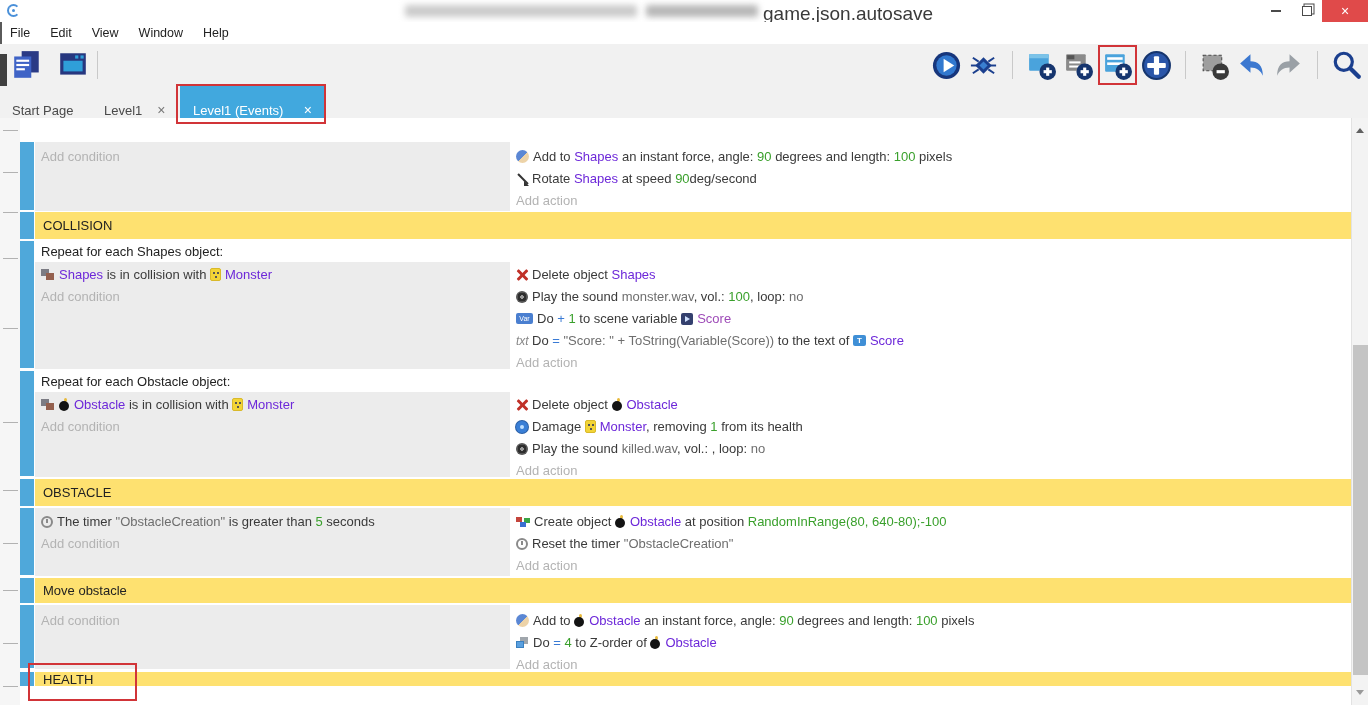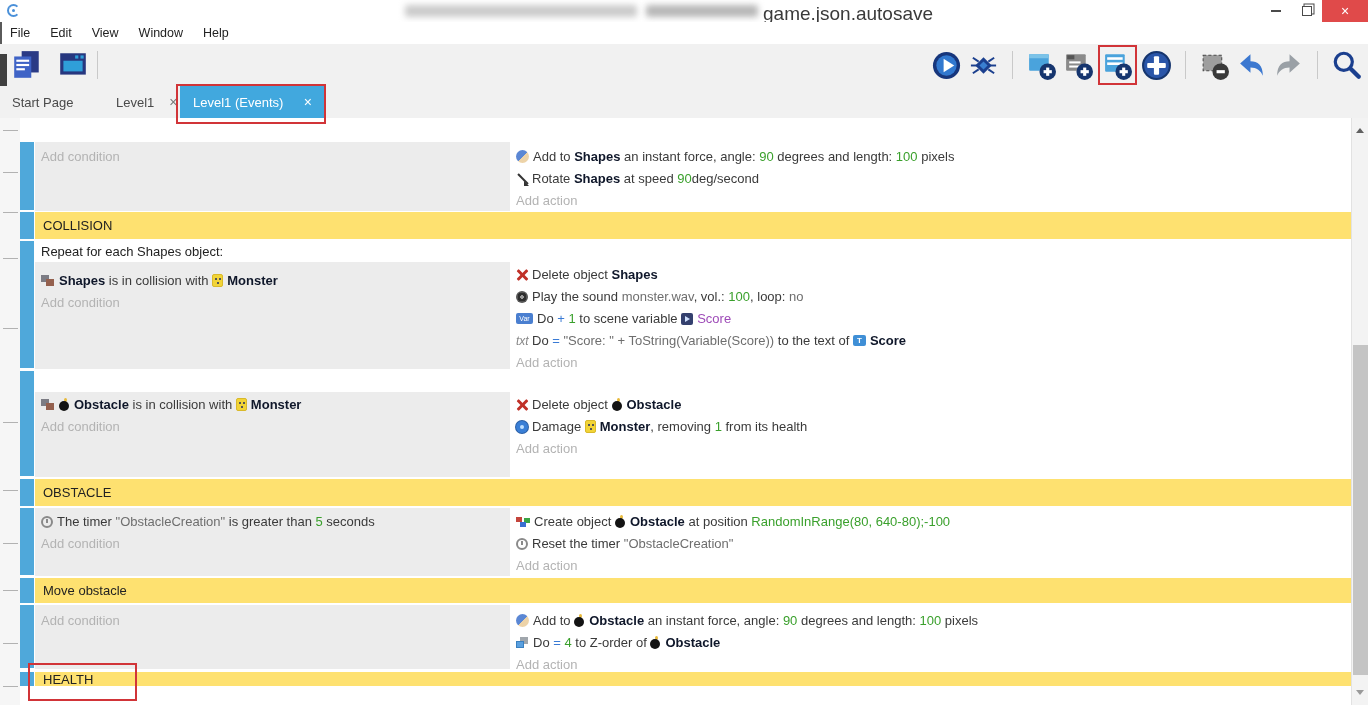--- a/index.html
+++ b/index.html
@@ -27,23 +27,23 @@
   .toolbar{position:absolute;left:0;top:44px;right:0;height:42px;background:#f1f1f1;display:flex;align-items:center}
   .dock-notch{position:absolute;left:0;top:54px;width:7px;height:32px;background:#404040}
   .tb-left{display:flex;align-items:center;margin-left:10px;gap:12px}
   .tb-sep{width:1px;height:28px;background:#c9c9c9;margin:0 7px}
   .tb-right{position:absolute;right:5px;top:0;height:42px;display:flex;align-items:center;gap:6px}
   .tb-btn{display:flex;align-items:center;justify-content:center}
   .redbox{display:flex;align-items:center;justify-content:center;border:2px solid #d13438;height:40px;
           padding:0 2px;box-sizing:border-box;margin:0 -2px}
   
   .tabbar{position:absolute;left:0;top:86px;right:0;height:32px;background:#f1f1f1;font-size:13px;color:#4a4a4a}
-  .tab{position:absolute;top:0;height:32px;display:flex;align-items:center}
+  .tab{position:absolute;top:0;height:32px;display:flex;align-items:flex-end}
   .tab-start{left:12px}
-  .tab-level1{left:116px}
+  .tab-level1{left:104px}
   .tab-close{margin-left:15px;color:#777;font-size:14px}
   .tab-active{left:180px;width:145px;background:#41a8de;color:#fff;padding:0 13px;box-sizing:border-box;justify-content:space-between}
   .tab-active .tab-close{color:#fff}
   
   .ann{position:absolute;border:2px solid #d13438;box-sizing:border-box;pointer-events:none;z-index:60}
   .ann-tab{left:176px;top:84px;width:150px;height:40px}
   .ann-health{left:28px;top:663px;width:109px;height:38px}
   
   .sheet{position:absolute;left:0;top:118px;right:0;bottom:0;background:#fff;overflow:hidden}
   .gutter{position:absolute;left:0;top:0;bottom:0;width:20px;background:#f6f6f6}
@@ -51,21 +51,21 @@
   .row{position:absolute;left:0;right:17px}
   .bar{position:absolute;left:20px;top:0;bottom:1px;width:14px;background:#4fa8da}
   .group-band{position:absolute;left:35px;right:0;top:0;bottom:1px;background:#fee170;display:flex;align-items:center;
               padding-left:8px;font-size:13px;color:#222}
   .evheader{position:absolute;left:35px;right:0;top:0;height:21px;line-height:21px;padding-left:6px;font-size:13px;color:#222;background:#fff}
   .cond{position:absolute;left:35px;width:475px;bottom:0;background:#ececec;box-sizing:border-box}
   .acts{position:absolute;left:510px;right:0;bottom:0;background:#fff;box-sizing:border-box}
   .line{height:22px;line-height:22px;padding-left:6px;font-size:13px;color:#3a3a3a;white-space:pre;overflow:hidden}
   .ph{color:#b3b3b3}
   .seg{}
-  .s-obj{color:#0f172a;font-weight:bold}
+  .s-obj{color:#6d28d9;font-weight:normal}
   .s-val{color:#3aa02c}
   .s-expr{color:#3aa02c}
   .s-op{color:#3a7bd5}
   .s-param{color:#6e6e6e}
   .s-var{color:#9e4bb8}
   .s-txt{font-style:italic;color:#888;font-size:12px}
   
   .ic{display:inline-block;vertical-align:middle;margin:-2px 4px 0 0;position:relative}
   .ic-force{width:13px;height:13px;border-radius:50%;background:linear-gradient(135deg,#5b87d4 52%,#edd3a8 52%)}
   .ic-rotate{width:12px;height:12px}
@@ -291,42 +291,44 @@
   <div class="row" style="top:94px;height:28px">
     <div class="bar"></div>
     <div class="group-band">
       <span>COLLISION</span>
     </div>
   </div>
 
   <div class="row" style="top:123px;height:128px">
     <div class="bar"></div>
     <div class="evheader">Repeat for each Shapes object:</div>
-    <div class="cond" style="top:21px;padding-top:8px">
+    <div class="cond" style="top:21px;padding-top:2px">
       <div class="line"><span class="ic ic-shapes"></span><span class="seg s-obj">Shapes</span><span class="seg"> is in collision with </span><span class="ic ic-monster"></span><span class="seg s-obj">Monster</span></div>
       <div class="line ph">Add condition</div>
     </div>
     <div class="acts" style="top:21px;padding-top:2px">
       <div class="line"><span class="ic ic-delete"></span><span class="seg">Delete object </span><span class="seg s-obj">Shapes</span></div>
       <div class="line"><span class="ic ic-sound"></span><span class="seg">Play the sound </span><span class="seg s-param">monster.wav</span><span class="seg">, vol.: </span><span class="seg s-val">100</span><span class="seg">, loop: </span><span class="seg s-param">no</span></div>
       <div class="line"><span class="ic ic-variable"></span><span class="seg">Do </span><span class="seg s-op">+</span><span class="seg"> </span><span class="seg s-val">1</span><span class="seg"> to scene variable </span><span class="ic ic-scene-variable"></span><span class="seg s-var">Score</span></div>
       <div class="line"><span class="seg s-txt">txt </span><span class="seg">Do </span><span class="seg s-op">=</span><span class="seg s-param"> "Score: " + ToString(Variable(Score))</span><span class="seg"> to the text of </span><span class="ic ic-text-object"></span><span class="seg s-obj">Score</span></div>
       <div class="line ph">Add action</div>
     </div>
   </div>
 
   <div class="row" style="top:253px;height:106px">
     <div class="bar"></div>
+    <div class="evheader">Repeat for each Obstacle object:</div>
     <div class="cond" style="top:21px;padding-top:2px">
       <div class="line"><span class="ic ic-shapes"></span><span class="ic ic-obstacle"></span><span class="seg s-obj">Obstacle</span><span class="seg"> is in collision with </span><span class="ic ic-monster"></span><span class="seg s-obj">Monster</span></div>
       <div class="line ph">Add condition</div>
     </div>
     <div class="acts" style="top:21px;padding-top:2px">
       <div class="line"><span class="ic ic-delete"></span><span class="seg">Delete object </span><span class="ic ic-obstacle"></span><span class="seg s-obj">Obstacle</span></div>
       <div class="line"><span class="ic ic-damage"></span><span class="seg">Damage </span><span class="ic ic-monster"></span><span class="seg s-obj">Monster</span><span class="seg">, removing </span><span class="seg s-val">1</span><span class="seg"> from its health</span></div>
+      <div class="line"><span class="ic ic-sound"></span><span class="seg">Play the sound </span><span class="seg s-param">killed.wav</span><span class="seg">, vol.: , loop: </span><span class="seg s-param">no</span></div>
       <div class="line ph">Add action</div>
     </div>
   </div>
 
   <div class="row" style="top:361px;height:28px">
     <div class="bar"></div>
     <div class="group-band">
       <span>OBSTACLE</span>
     </div>
   </div>

